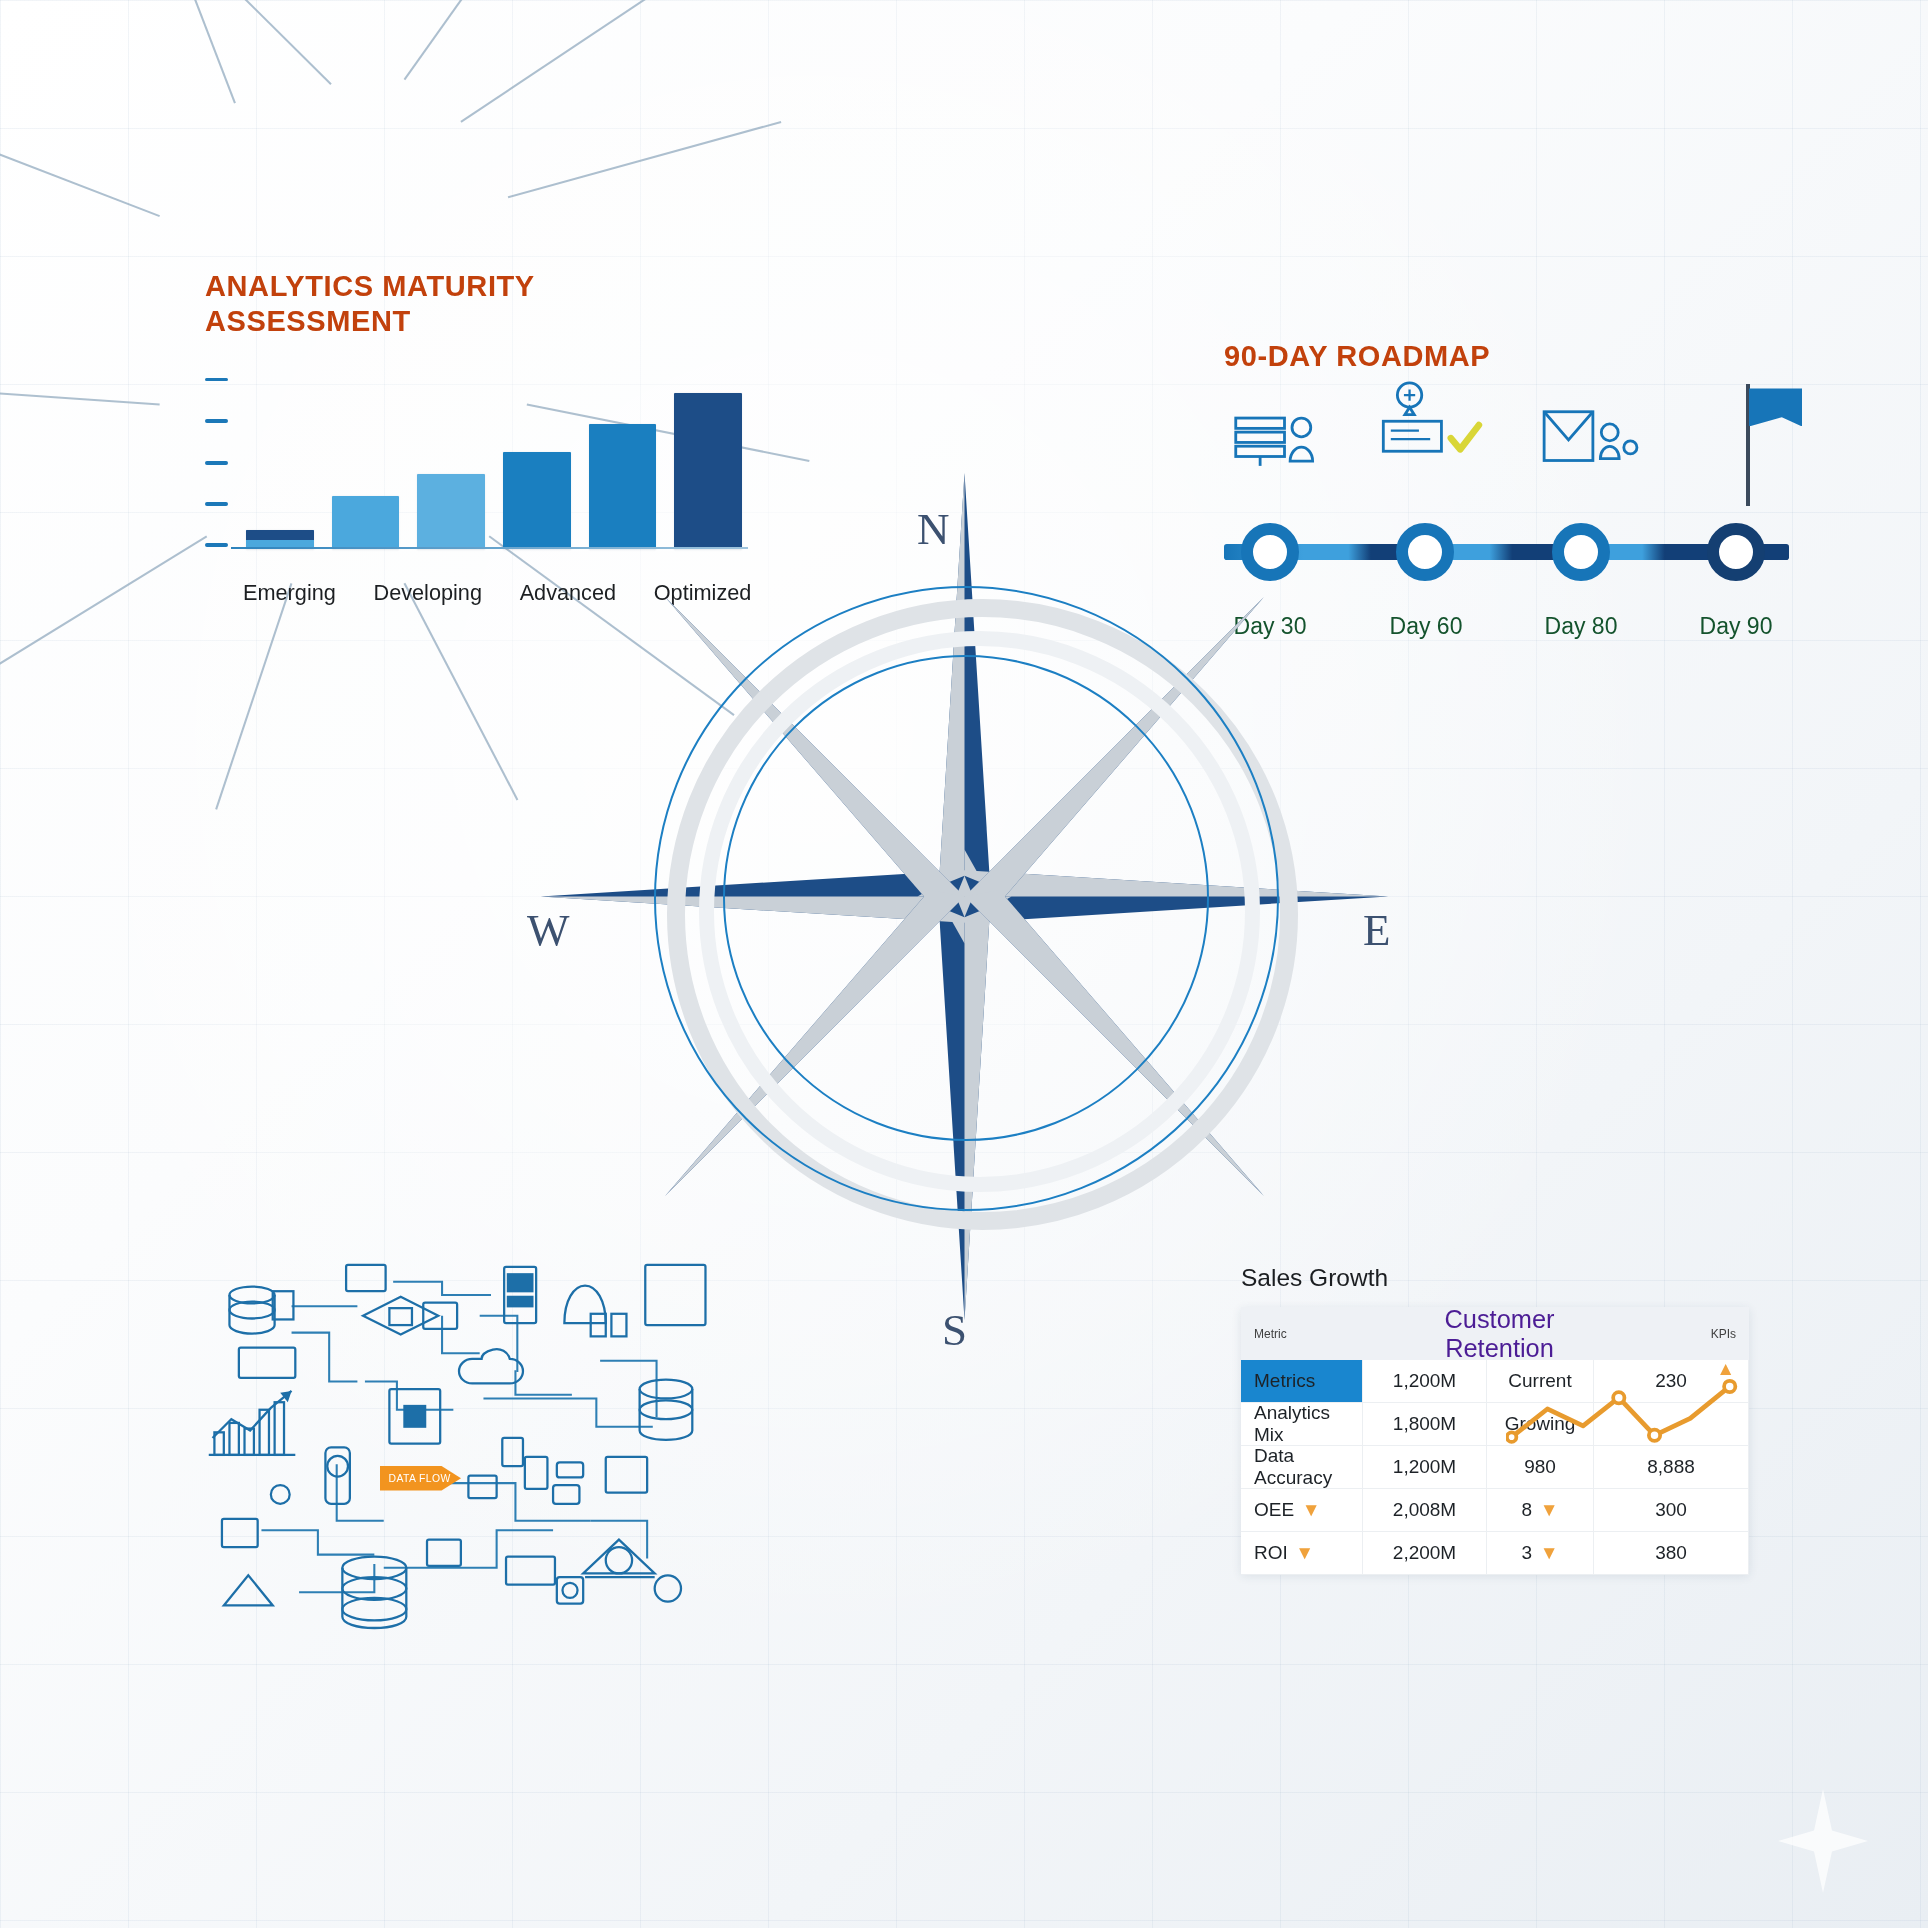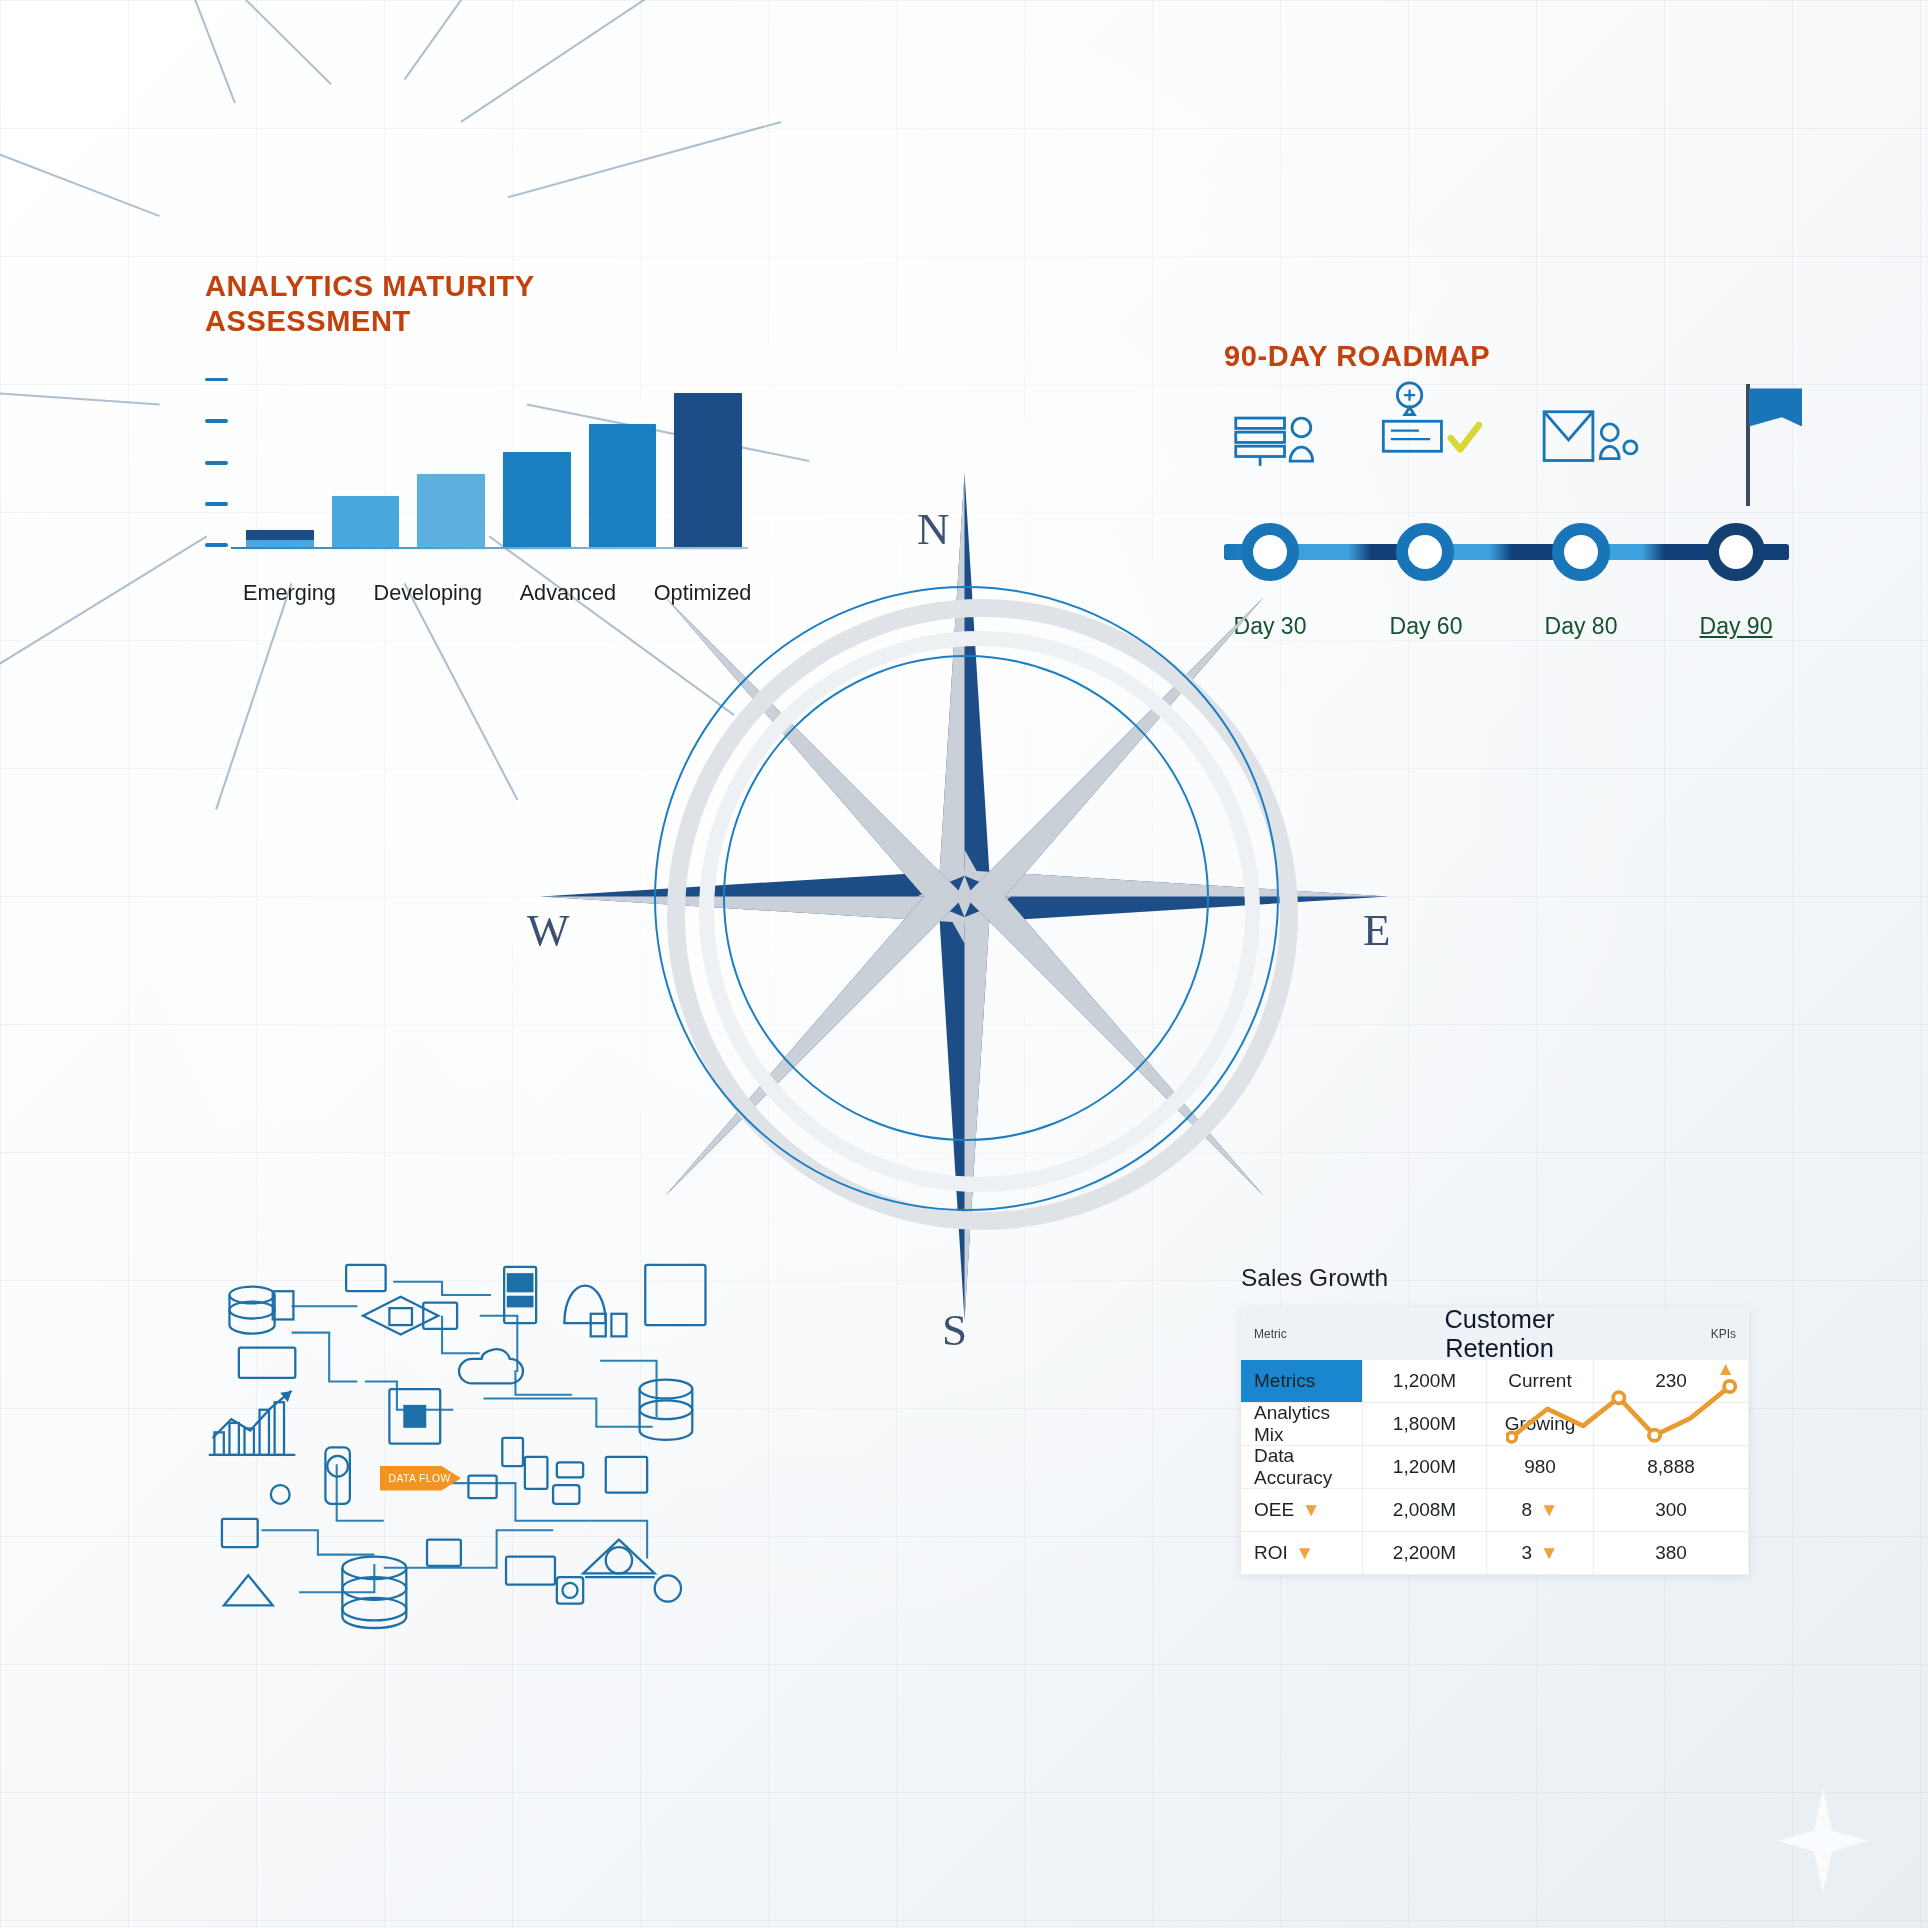--- a/index.html
+++ b/index.html
@@ -91,21 +91,21 @@
   .arch-canvas{margin-top:28px;width:508px;height:377px;position:relative;}
 
   
   #kpis{left:1241px;top:1243px;width:508px;}
   #kpis .sec-title{font-size:32px;}
   .kpi-sub{margin-top:21px;font-size:24.5px;color:#1b1e21;}
   .kpi-table{margin-top:15px;width:508px;background:#fff;
              box-shadow:0 1.9px 9.4px rgba(30,60,90,.10);font-size:0;}
   .kpi-head{display:flex;background:#eef1f5;height:53px;align-items:center;}
   .kpi-head .h{font-size:12px;color:#404040;padding:0 13px;}
-  .kpi-head .h.big{font-size:25.4px;color:#0f172a;font-weight:400;flex:1;text-align:center;}
+  .kpi-head .h.big{font-size:25.4px;color:#4c1d95;font-weight:400;flex:1;text-align:center;}
   .kpi-row{display:flex;height:42px;align-items:stretch;border-bottom:0.9px solid #eceff2;}
   .kpi-row .c{display:flex;align-items:center;padding:0 13px;font-size:19px;color:#1d2227;
               border-right:0.9px solid #eceff2;box-sizing:border-box;}
   .c1{width:122px;} .c2{width:124px;justify-content:center;}
   .c3{width:107px;justify-content:center;} .c4{flex:1;justify-content:center;}
   .sel{background:#1986cf;color:#fff;}
   .amber{color:#e2953a;}
   .muted{color:#9aa5b1;}
   .tri-up{color:#f0a23c;} .tri-dn{color:#f0a23c;}
   .spark{position:absolute;right:7.5px;top:-26px;width:235px;height:79px;}
@@ -208,21 +208,21 @@
       <svg width="98" height="60" viewBox="0 0 104 64" fill="none" stroke="#1775b8" stroke-width="3">
         <rect x="2" y="4" width="52" height="52"></rect>
           <polyline points="2,4 28,34 54,4"></polyline>
         <circle cx="72" cy="26" r="9"></circle>
           <path d="M62 54c0-8 5-13 10-13s10 5 10 13z"></path>
         <circle cx="94" cy="42" r="7"></circle>
       </svg>
     </div>
 
     <div class="node dark" style="left:483px;"></div>
-    <div class="rm-label" style="left:512px;text-decoration:underline;">Day 90</div>
+    <div class="rm-label" style="left:512px;">Day 90</div>
     <div class="flagpole" style="left:522px;"></div>
     <div class="flag" style="left:525px;top:-90px;"></div>
   </div>
 </div>
 
 <div id="compass">
   <svg style="position:absolute;left:-111px;top:-111px;" width="885" height="885" viewBox="0 0 940 940">
     <g>
 
       <polygon points="470,20 498,470 470,520 442,470" fill="#1d4d87"></polygon>

